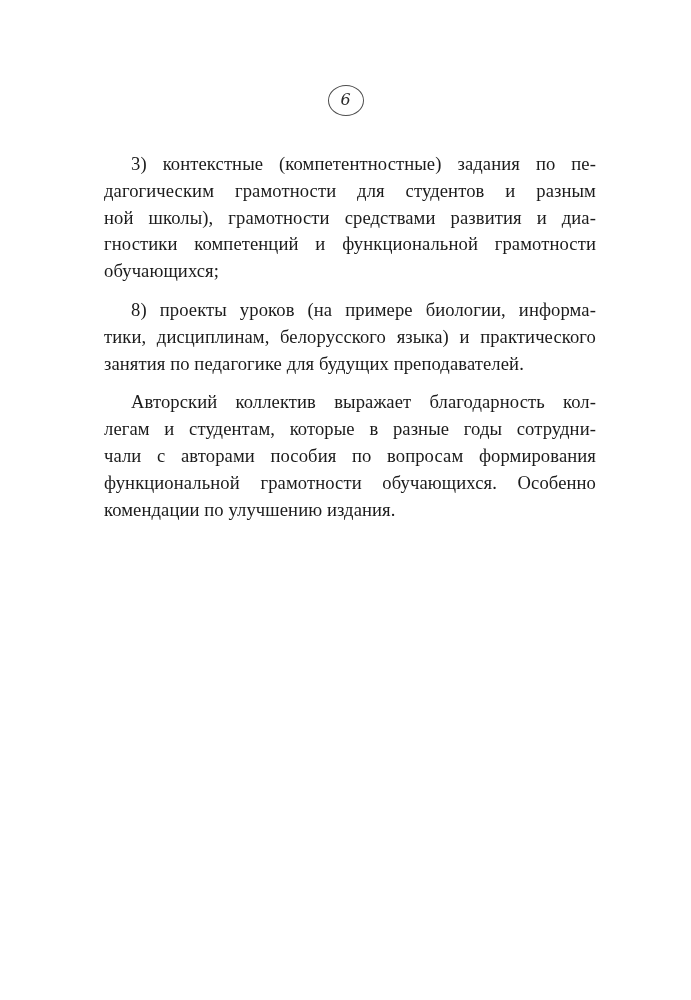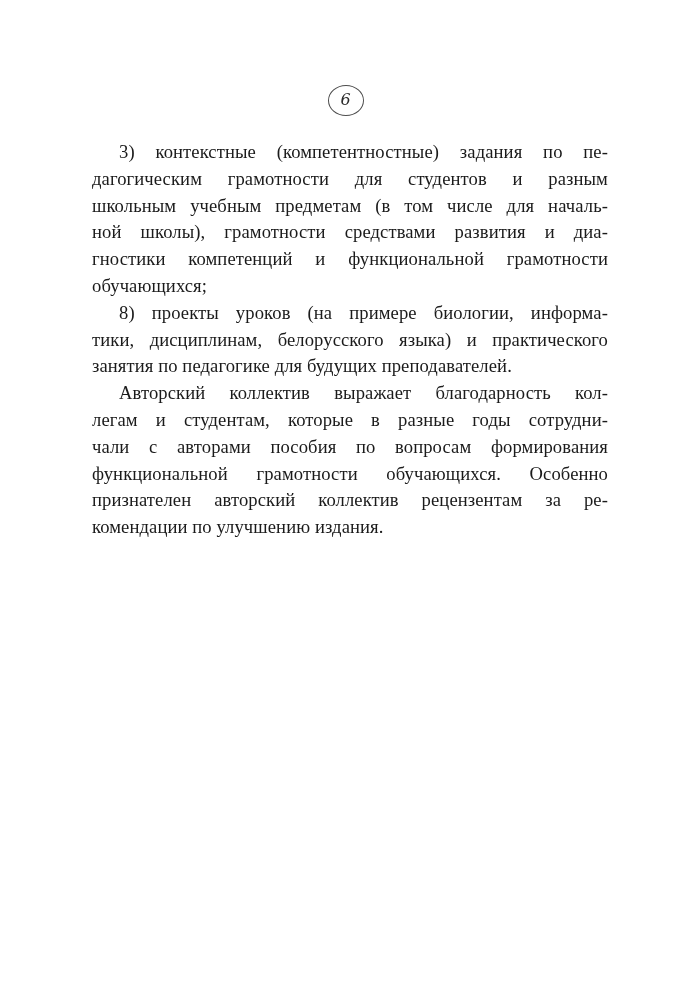--- a/index.html
+++ b/index.html
@@ -41,21 +41,21 @@
     position: absolute;
     top: 139px;
     left: 92px;
     width: 516px;
     font-size: 18.6px;
     line-height: 26.8px;
     color: #1b1b1b;
     letter-spacing: 0.1px;
   }
   .paragraph {
-    margin: 0;
+    margin: 12px;
     padding: 0;
   }
   .line {
     text-align: justify;
     text-align-last: justify;
     overflow: hidden;
     white-space: normal;
   }
   .line.indent {
     text-indent: 27px;
@@ -72,35 +72,33 @@
 
   <div class="page-number-ornament">
     <span class="page-number">6</span>
   </div>
 
   <div class="text-block">
 
     <div class="paragraph">
       <div class="line indent">3) контекстные (компетентностные) задания по пе-</div>
       <div class="line">дагогическим грамотности для студентов и разным</div>
-      <div class="line">школьным учебным предметам (в том числе для началь-</div>
       <div class="line">ной школы), грамотности средствами развития и диа-</div>
       <div class="line">гностики компетенций и функциональной грамотности</div>
       <div class="line last">обучающихся;</div>
     </div>
 
     <div class="paragraph">
       <div class="line indent">8) проекты уроков (на примере биологии, информа-</div>
       <div class="line">тики, дисциплинам, белорусского языка) и практического</div>
       <div class="line last">занятия по педагогике для будущих преподавателей.</div>
     </div>
 
     <div class="paragraph">
       <div class="line indent">Авторский коллектив выражает благодарность кол-</div>
       <div class="line">легам и студентам, которые в разные годы сотрудни-</div>
       <div class="line">чали с авторами пособия по вопросам формирования</div>
       <div class="line">функциональной грамотности обучающихся. Особенно</div>
-      <div class="line">признателен авторский коллектив рецензентам за ре-</div>
       <div class="line last">комендации по улучшению издания.</div>
     </div>
 
   </div>
 </div>
 
 </body></html>

